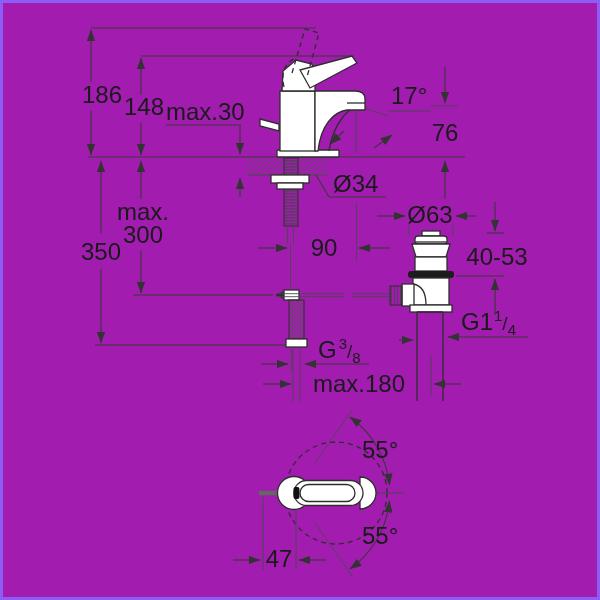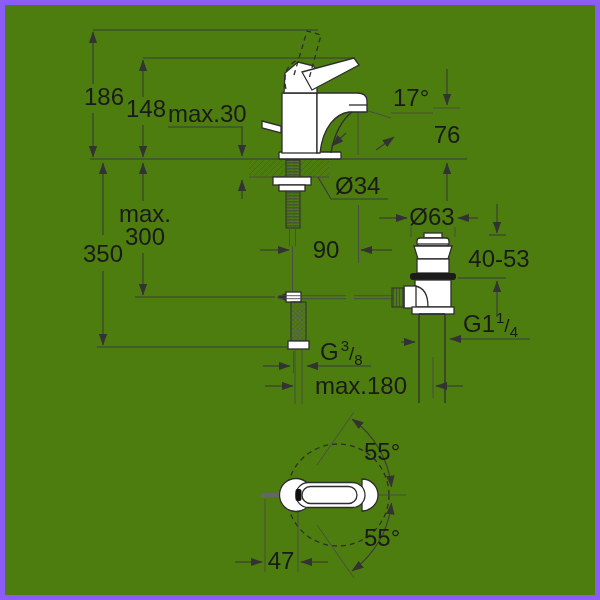--- a/index.html
+++ b/index.html
@@ -1,18 +1,18 @@
 <!DOCTYPE html>
 <html><head>
 <meta charset="utf-8">
 <style>
   html,body{margin:0;padding:0;background:#fff;}
   .canvas{
-    width:600px;height:600px;position:relative;background:#4d7c0f;
-    border:5px solid #8b5cf6;box-sizing:border-box;
+    width:600px;height:600px;position:relative;background:#a21caf;
+    border:3px solid #8b5cf6;box-sizing:border-box;
     font-family:"Liberation Sans", sans-serif;
   }
   svg{display:block}
   text{
     font-family:"Liberation Sans", sans-serif;
     fill:#1a1a1a;
   }
   .lbl{font-size:24px;}
   .sup{font-size:15px;}
   .slash{font-size:19px;}

